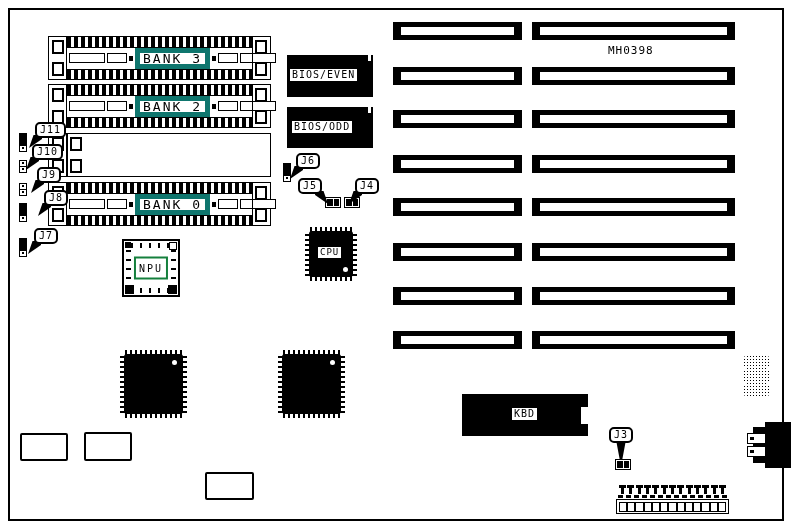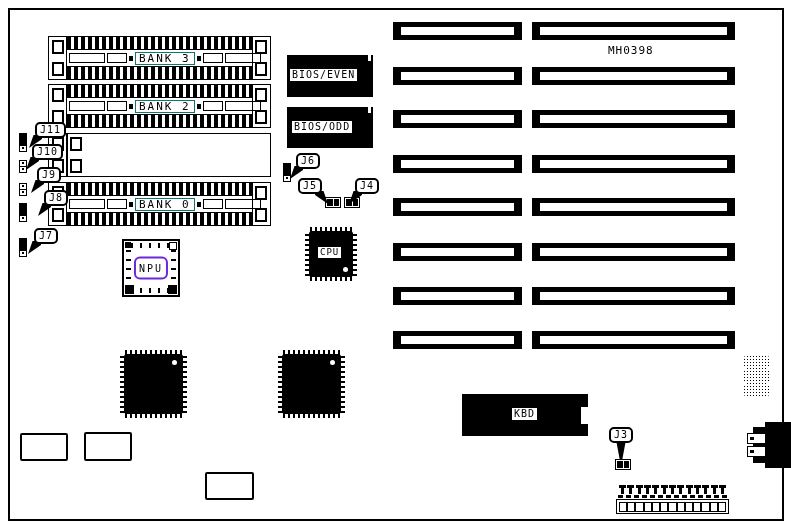--- a/index.html
+++ b/index.html
@@ -16,21 +16,21 @@
   .capg{position:absolute;width:8px;height:10px;border:2px solid #000;background:#fff;}
   .cap.l .capg{left:3px;} .cap.r .capg{right:3px;}
   .capg.t{top:3px;} .capg.b{bottom:3px;}
   .bmid{flex:1;display:flex;flex-direction:column;min-width:0;}
   .bpins{height:12px;background:repeating-linear-gradient(90deg,#000 0 4px,#fff 4px 7px);}
   .bpins.t{border-bottom:1px solid #000;}
   .bpins.b{border-top:1px solid #000;}
   .brow{flex:1;display:flex;align-items:center;gap:2px;padding:0 2px;min-width:0;}
   .bslot{height:8px;border:1px solid #000;background:#fff;flex:0 0 auto;}
   .bsq{width:4px;height:5px;background:#000;flex:0 0 auto;}
-  .blabel{border:1px solid #0f766e;background:#fff;font-size:11px;line-height:11px;
+  .blabel{border:5px solid #0f766e;background:#fff;font-size:13px;line-height:11px;
           letter-spacing:2px;padding:0 3px;white-space:nowrap;}
   
   .xslot{position:absolute;height:18px;background:#000;}
   .xslot i{position:absolute;left:8px;right:8px;top:5px;bottom:5px;background:#fff;}
   
   .blackchip{background:#000;position:absolute;}
   .chiplabel{position:absolute;background:#fff;border:1px solid #000;font-size:10px;
              line-height:12px;letter-spacing:1px;padding:0 2px;white-space:nowrap;}
   .notch{position:absolute;background:#fff;}
   
@@ -58,21 +58,21 @@
       background:repeating-linear-gradient(90deg,#000 0 2px,transparent 2px 9px);}
   .npu .tick-l{position:absolute;top:7px;bottom:7px;left:2px;width:5px;
       background:repeating-linear-gradient(0deg,#000 0 2px,transparent 2px 9px);}
   .npu .tick-r{position:absolute;top:7px;bottom:7px;right:2px;width:5px;
       background:repeating-linear-gradient(0deg,#000 0 2px,transparent 2px 9px);}
   .npu .cbl{position:absolute;left:1px;bottom:1px;width:9px;height:9px;background:#000;}
   .npu .cbr{position:absolute;right:1px;bottom:1px;width:9px;height:9px;background:#000;}
   .npu .ctl{position:absolute;left:1px;top:1px;width:6px;height:6px;background:#000;}
   .npu .ctr{position:absolute;right:1px;top:1px;width:6px;height:6px;background:#fff;border:1px solid #000;}
   .npu .nlabel{position:absolute;left:50%;top:50%;transform:translate(-50%,-50%);
-      border:2px solid #6d28d9;border-radius:6px;background:#fff;font-size:10px;line-height:13px;
+      border:2px solid #15803d;border-radius:0;background:#fff;font-size:10px;line-height:13px;
       letter-spacing:2px;padding:3px 3px;}
   .pinchip .comb-t{position:absolute;left:5px;right:5px;top:0;height:5px;
       background:repeating-linear-gradient(90deg,#000 0 2px,transparent 2px 5px);}
   .pinchip .comb-b{position:absolute;left:5px;right:5px;bottom:0;height:5px;
       background:repeating-linear-gradient(90deg,#000 0 2px,transparent 2px 5px);}
   .pinchip .comb-l{position:absolute;top:5px;bottom:5px;left:0;width:5px;
       background:repeating-linear-gradient(0deg,#000 0 2px,transparent 2px 5px);}
   .pinchip .comb-r{position:absolute;top:5px;bottom:5px;right:0;width:5px;
       background:repeating-linear-gradient(0deg,#000 0 2px,transparent 2px 5px);}
   .pinchip .body{position:absolute;inset:4px;background:#000;border-radius:3px;}

